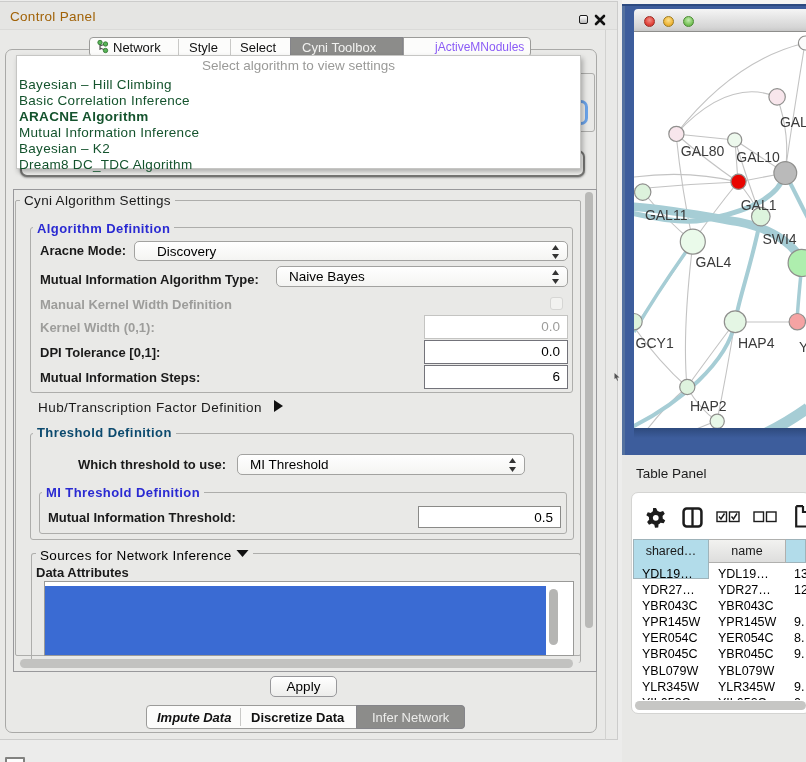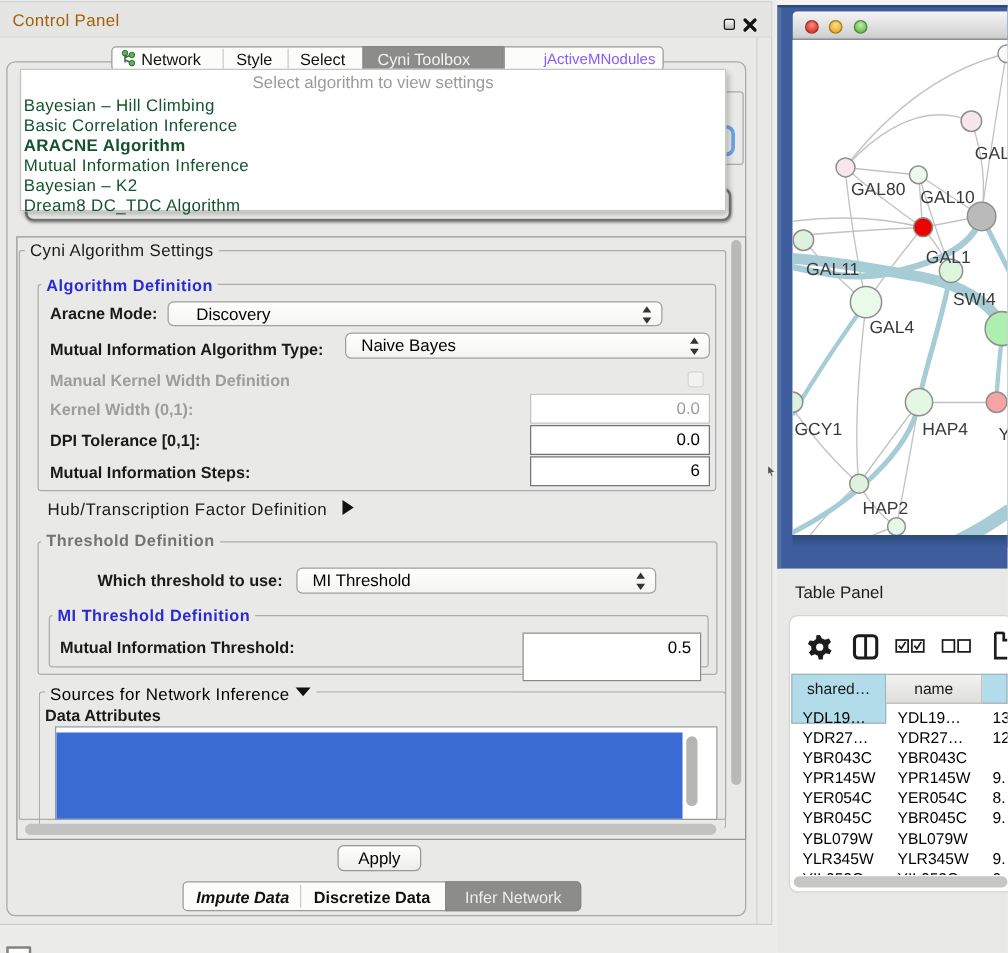--- a/index.html
+++ b/index.html
@@ -67,21 +67,21 @@
 
 
 <div class="gbox" style="left:15px;top:200px;width:566px;height:456px;border-radius:2px;"></div>
 <div class="gt" style="left:20px;top:193px;color:#1a1a1a;">Cyni Algorithm Settings</div>
 
 
 <div class="gbox" style="left:30px;top:227px;width:543px;height:166px;"></div>
 <div class="gt b" style="left:33px;top:221px;color:#2a2ad2;">Algorithm Definition</div>
 
 <div class="lbl b" style="left:40px;top:243px;">Aracne Mode:</div>
-<div class="combo" style="left:134px;top:241px;width:396px;height:20px;padding-left:22px;">Discovery
+<div class="combo" style="left:134px;top:241px;width:434px;height:20px;padding-left:22px;">Discovery
   <svg class="arr" viewBox="0 0 9 16">
       <path d="M4.5 1 L8 6 L1 6 Z" fill="#333"></path>
       <path d="M4.5 15 L8 10 L1 10 Z" fill="#333"></path>
     </svg>
 </div>
 <div class="lbl b" style="left:40px;top:272px;">Mutual Information Algorithm Type:</div>
 <div class="combo" style="left:276px;top:266px;width:292px;height:21px;">Naive Bayes
   <svg class="arr" viewBox="0 0 9 16">
       <path d="M4.5 1 L8 6 L1 6 Z" fill="#333"></path>
       <path d="M4.5 15 L8 10 L1 10 Z" fill="#333"></path>
@@ -96,32 +96,32 @@
 <div class="lbl b" style="left:40px;top:370px;">Mutual Information Steps:</div>
 <div class="fld" style="left:424px;top:365px;width:144px;height:24px;border:1px solid #73737a;color:#000;">6</div>
 
 <div class="lbl" style="left:38px;top:400px;font-size:13.5px;letter-spacing:0.45px;">Hub/Transcription Factor Definition</div>
 <svg class="ab" style="left:272px;top:399px;" width="12" height="14" viewBox="0 0 12 14">
     <path d="M2 1 L11 7 L2 13 Z" fill="#111"></path>
   </svg>
 
 
 <div class="gbox" style="left:30px;top:433px;width:544px;height:107px;"></div>
-<div class="gt b" style="left:33px;top:425px;color:#737373;">Threshold Definition</div>
+<div class="gt b" style="left:33px;top:425px;color:#0c4a6e;">Threshold Definition</div>
 <div class="lbl b" style="left:78px;top:457px;">Which threshold to use:</div>
 <div class="combo" style="left:237px;top:454px;width:288px;height:21px;">MI Threshold
   <svg class="arr" viewBox="0 0 9 16">
       <path d="M4.5 1 L8 6 L1 6 Z" fill="#333"></path>
       <path d="M4.5 15 L8 10 L1 10 Z" fill="#333"></path>
     </svg>
 </div>
 <div class="gbox" style="left:39px;top:492px;width:528px;height:42px;"></div>
 <div class="gt b" style="left:42px;top:485px;color:#2a2ad2;">MI Threshold Definition</div>
 <div class="lbl b" style="left:48px;top:510px;">Mutual Information Threshold:</div>
-<div class="fld" style="left:418px;top:506px;width:143px;height:39px;border:1px solid #8a8a88;color:#000;">0.5</div>
+<div class="fld" style="left:418px;top:506px;width:143px;height:22px;border:1px solid #8a8a88;color:#000;">0.5</div>
 
 
 <div class="gbox" style="left:31px;top:553px;width:550px;height:110px;border-bottom:none;"></div>
 <div class="gt" style="left:36px;top:546px;">Sources for Network Inference <span style="display:inline-block;vertical-align:2px;"><svg width="13" height="9" viewBox="0 0 13 9">
         <path d="M0.5 1 L12.5 1 L6.5 8 Z" fill="#111"></path>
       </svg></span></div>
 <div class="lbl b" style="left:36px;top:565px;">Data Attributes</div>
 
 <div class="ab" style="left:44px;top:581px;width:530px;height:75px;border:1px solid #9a9a98;background:#fff;overflow:hidden;">
   <div class="ab" style="left:0;top:4px;width:501px;height:80px;background:#3a6bd3;"></div>

